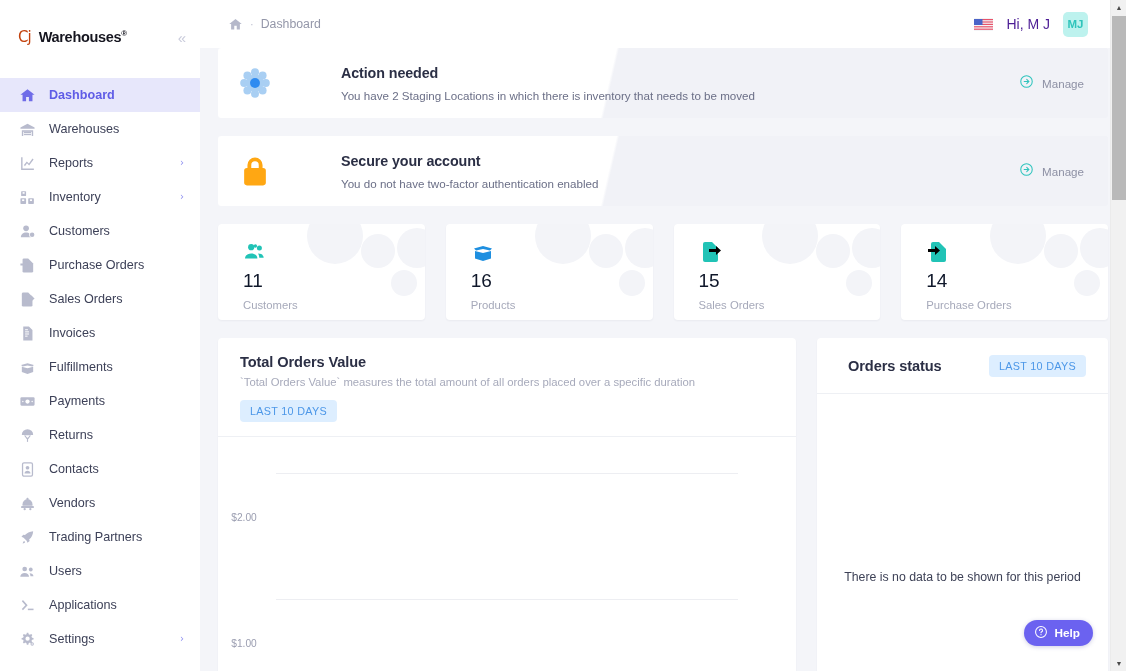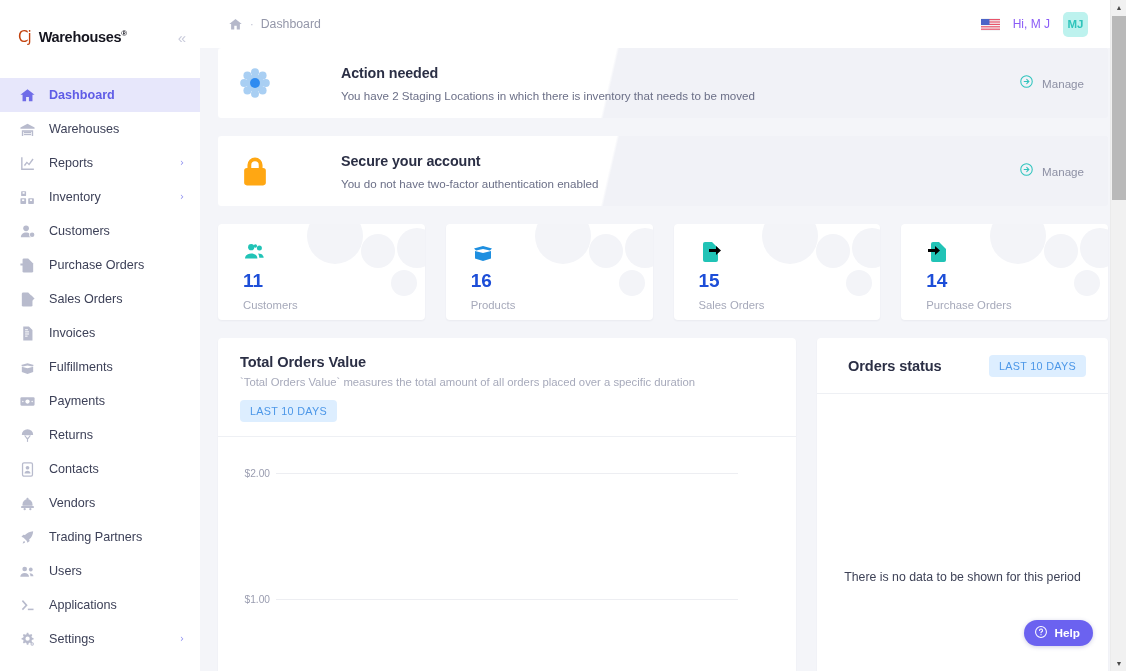--- a/index.html
+++ b/index.html
@@ -84,21 +84,21 @@
   #breadcrumb { display: flex; align-items: center; gap: 7px; }
   #breadcrumb .bc-home { color: #b5b8ca; width: 15px; height: 15px; display:block; }
   #breadcrumb .bc-sep { color: #bcbfd0; font-size: 11px; }
   #breadcrumb .bc-text { font-size: 12.3px; color: #9497a9; }
   #topbar-right { margin-left: auto; display: flex; align-items: center; gap: 13px; }
   #flag-icon {
     width: 19px; height: 13px; border-radius: 1px; overflow: hidden;
     position: relative; flex: 0 0 19px;
     background: #f3f3f5;
   }
-  #greeting { font-size: 12px; color: #8b5cf6; white-space: nowrap; }
+  #greeting { font-size: 14px; color: #4c1d95; white-space: nowrap; }
   #avatar {
     width: 25px; height: 25px; border-radius: 5px;
     background: #bdf2ee; color: #2fc4bb;
     font-size: 11.5px; font-weight: bold;
     display: flex; align-items: center; justify-content: center;
     cursor: pointer;
   }
 
   #scroller {
     position: absolute; top: 48px; left: 0; right: 0; bottom: 0;
@@ -151,21 +151,21 @@
     position: relative;
     overflow: hidden;
     padding: 16px 0 0 25px;
   }
   .stat-deco { position: absolute; inset: 0; pointer-events: none; }
   .stat-deco i {
     position: absolute; border-radius: 50%; background: #f3f4f8; display: block;
   }
   .stat-ico { height: 24px; margin-bottom: 7px; position: relative; z-index: 2; }
   .stat-value {
-    font-size: 19px; font-weight: bold; color: #1d4ed8;
+    font-size: 19px; font-weight: normal; color: #0f172a;
     line-height: 1; margin-bottom: 9px; position: relative; z-index: 2;
   }
   .stat-label { font-size: 11.3px; color: #a6a9ba; position: relative; z-index: 2; }
 
   
   #chartrow { display: flex; gap: 21px; }
   #orders-value-card {
     flex: 0 0 578px;
     background: #fff; border-radius: 4px;
     box-shadow: 0 1px 2px rgba(40,44,70,.05);
@@ -181,22 +181,22 @@
     font-size: 10.8px; letter-spacing: .3px;
     padding: 5px 10px; border-radius: 4px;
   }
   .card-head .pill { margin-top: 12px; }
 
   .plot { position: relative; height: 266px; padding: 36px 40px 0 0; }
   .gridline {
     position: absolute; left: 58px; right: 58px; height: 1px; background: #edeef2;
   }
   .ytick {
-    position: absolute; left: 0; width: 52px; text-align: right;
-    font-size: 10.2px; color: #9a9db0; transform: translateY(-50%);
+    position: absolute; left: 0; width: 52px; text-align: center;
+    font-size: 10.2px; color: #9a9db0; transform: translateY(-50%); margin-top: 44px;
   }
 
   #orders-status-card {
     flex: 1 1 auto;
     background: #fff; border-radius: 4px;
     box-shadow: 0 1px 2px rgba(40,44,70,.05);
     overflow: hidden;
     height: 340px;
     position: relative;
   }

